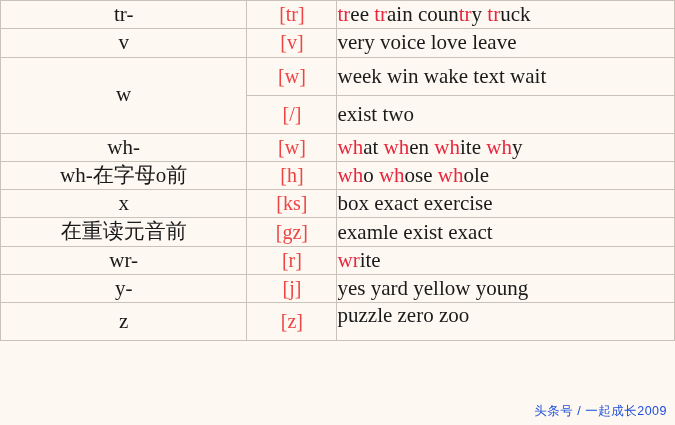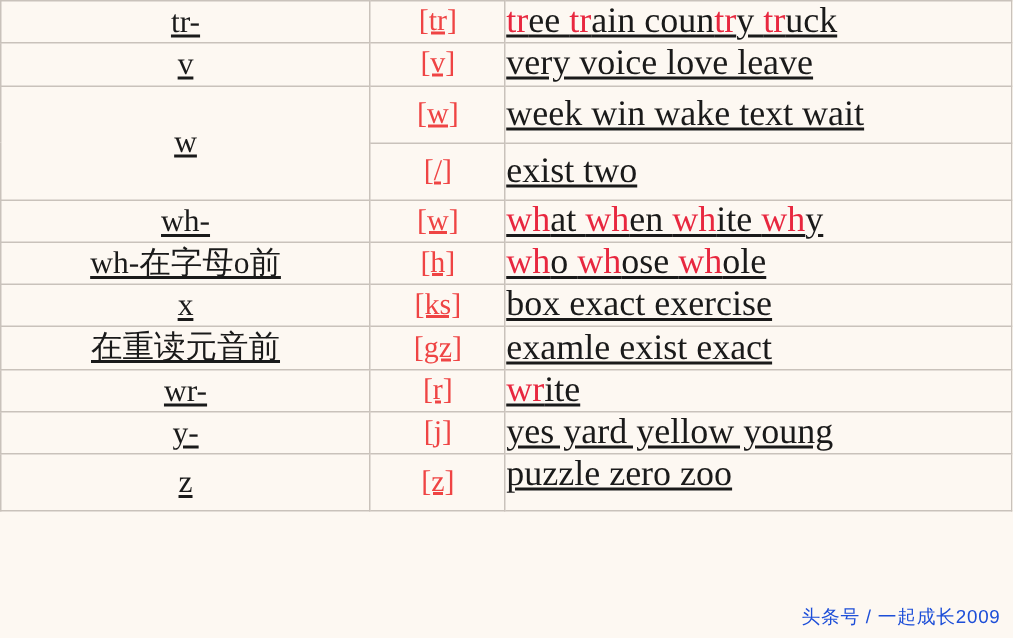--- a/index.html
+++ b/index.html
@@ -24,42 +24,41 @@
     width: 675px;
     border-collapse: collapse;
     table-layout: fixed;
     background: #fdf8f2;
   }
   table.phonics td {
     border: 1px solid #c9c2bb;
     padding: 0;
     vertical-align: middle;
     background: #fdf8f2;
-    text-decoration: underline;
   }
   .col-letter { width: 246px; }
   .col-ipa { width: 90px; }
   .col-words { width: 337px; }
 
   .cell-letter {
     text-align: center;
     font-size: 21px;
     color: #1a1a1a;
     line-height: 1.3;
     padding: 5px 4px;
   }
   .cell-ipa {
     text-align: center;
     font-size: 20px;
     color: #ef4444;
     padding: 5px 4px;
   }
   .cell-words {
     text-align: left;
-    font-size: 24px;
+    font-size: 21px;
     color: #1a1a1a;
     padding: 5px 6px 5px 9px;
     white-space: nowrap;
   }
   .hl {
     color: #e8273f;
   }
   .watermark {
     position: absolute;
     right: 8px;

